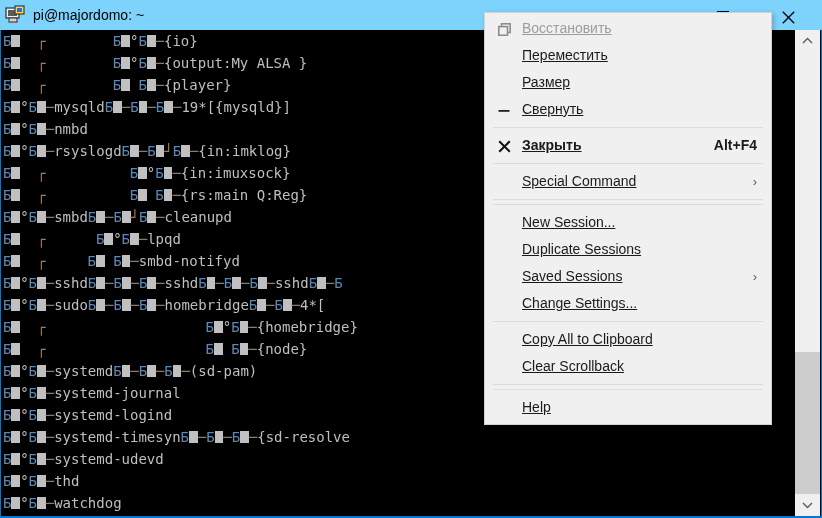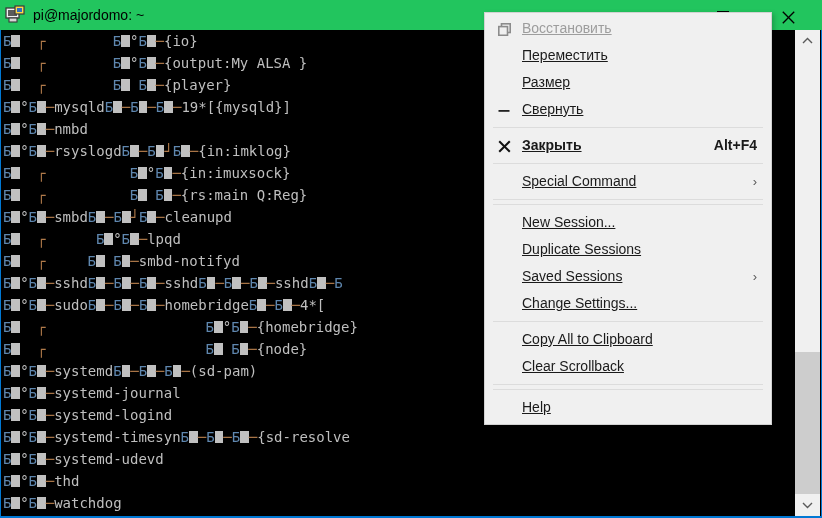--- a/index.html
+++ b/index.html
@@ -18,21 +18,21 @@
     overflow: hidden;
     background: #ffffff;
   }
 
   
   .titlebar {
     position: absolute;
     left: 0; top: 0;
     width: 822px;
     height: 30px;
-    background: #22c55e;
+    background: #7dd3fc;
     border-bottom: 0px solid #e6e6e6;
   }
   .titlebar-icon {
     position: absolute;
     left: 5px; top: 5px;
     width: 22px; height: 20px;
   }
   .titlebar-text {
     position: absolute;
     left: 33px; top: 5px;

